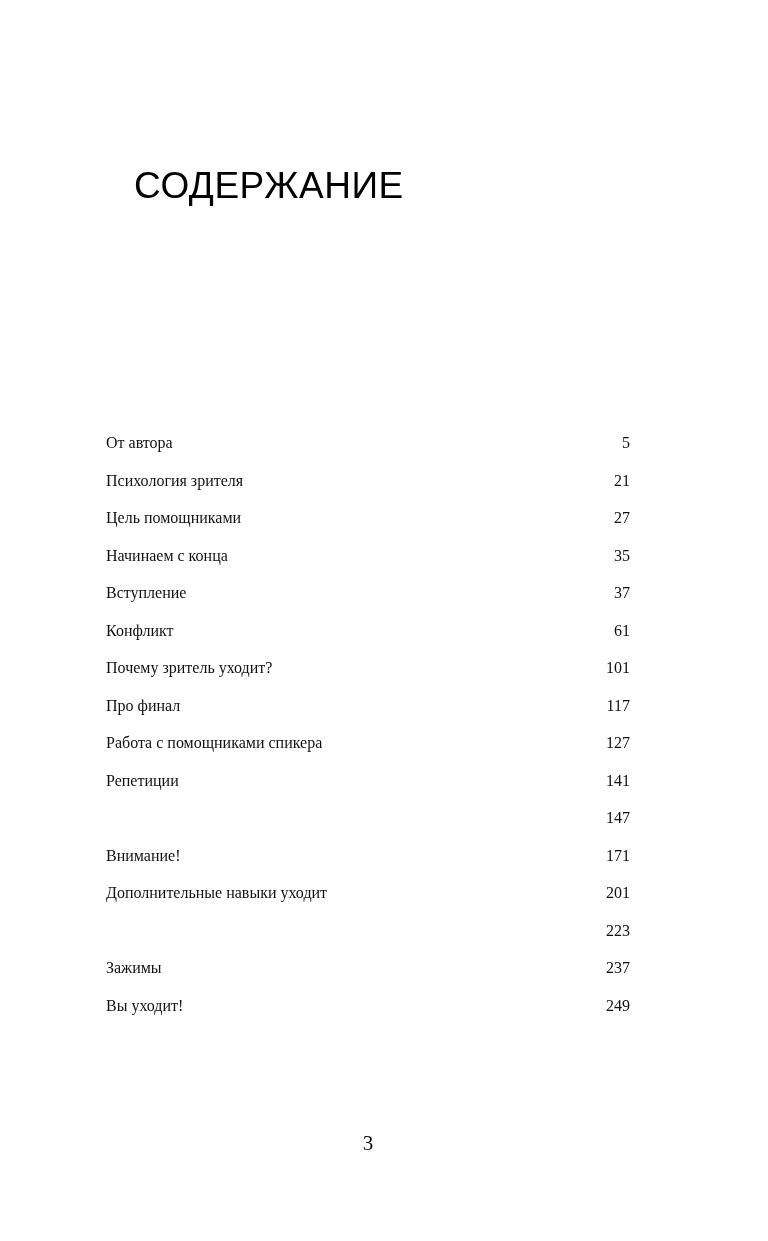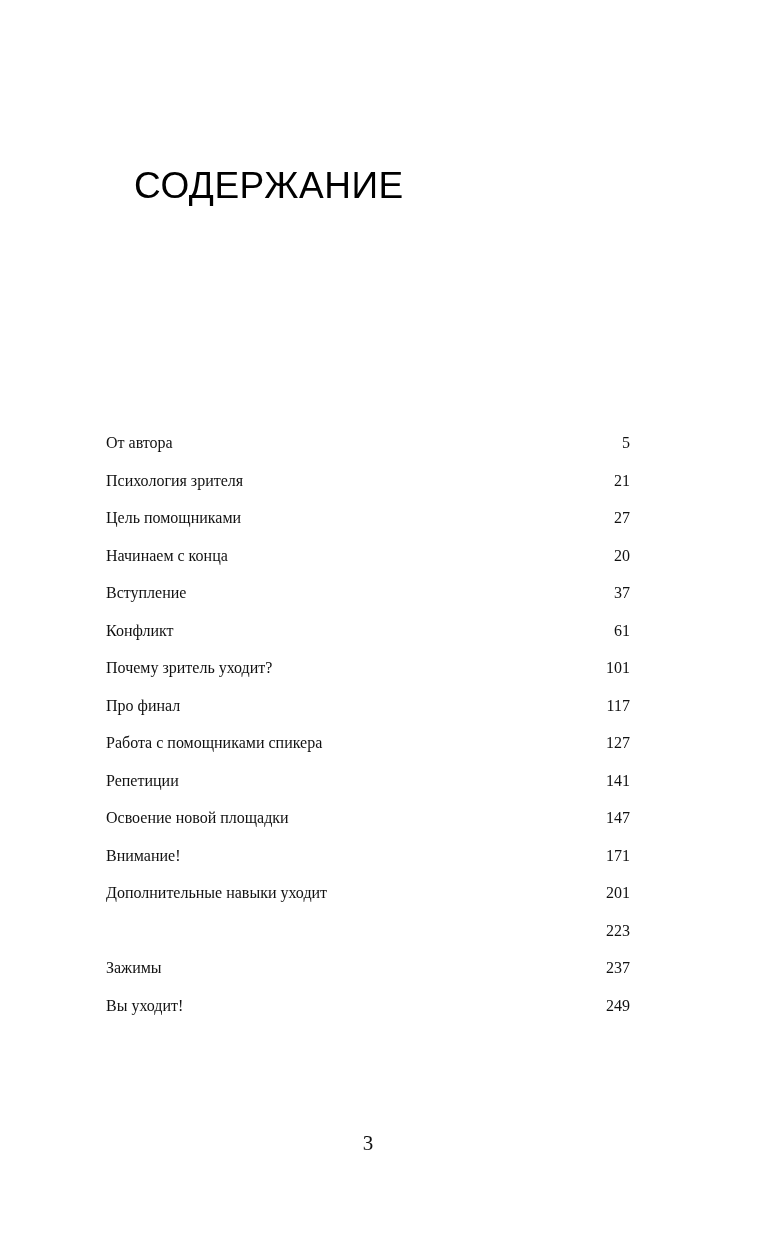--- a/index.html
+++ b/index.html
@@ -93,21 +93,21 @@
     <span class="toc-page">21</span>
   </li>
   <li class="toc-row">
     <span class="toc-title">Цель помощниками</span>
     <span class="toc-leader"></span>
     <span class="toc-page">27</span>
   </li>
   <li class="toc-row">
     <span class="toc-title">Начинаем с конца</span>
     <span class="toc-leader"></span>
-    <span class="toc-page">20</span>
+    <span class="toc-page">35</span>
   </li>
   <li class="toc-row">
     <span class="toc-title">Вступление</span>
     <span class="toc-leader"></span>
     <span class="toc-page">37</span>
   </li>
   <li class="toc-row">
     <span class="toc-title">Конфликт</span>
     <span class="toc-leader"></span>
     <span class="toc-page">61</span>
@@ -126,21 +126,20 @@
     <span class="toc-title">Работа с помощниками спикера</span>
     <span class="toc-leader"></span>
     <span class="toc-page">127</span>
   </li>
   <li class="toc-row">
     <span class="toc-title">Репетиции</span>
     <span class="toc-leader"></span>
     <span class="toc-page">141</span>
   </li>
   <li class="toc-row">
-    <span class="toc-title">Освоение новой площадки</span>
     <span class="toc-leader"></span>
     <span class="toc-page">147</span>
   </li>
   <li class="toc-row">
     <span class="toc-title">Внимание!</span>
     <span class="toc-leader"></span>
     <span class="toc-page">171</span>
   </li>
   <li class="toc-row">
     <span class="toc-title">Дополнительные навыки уходит</span>

